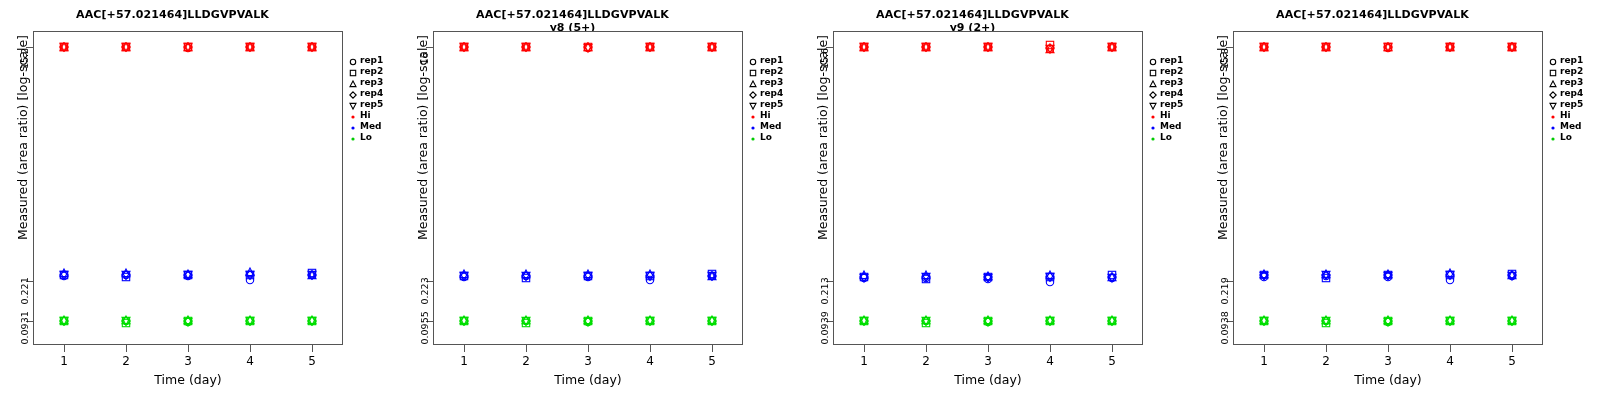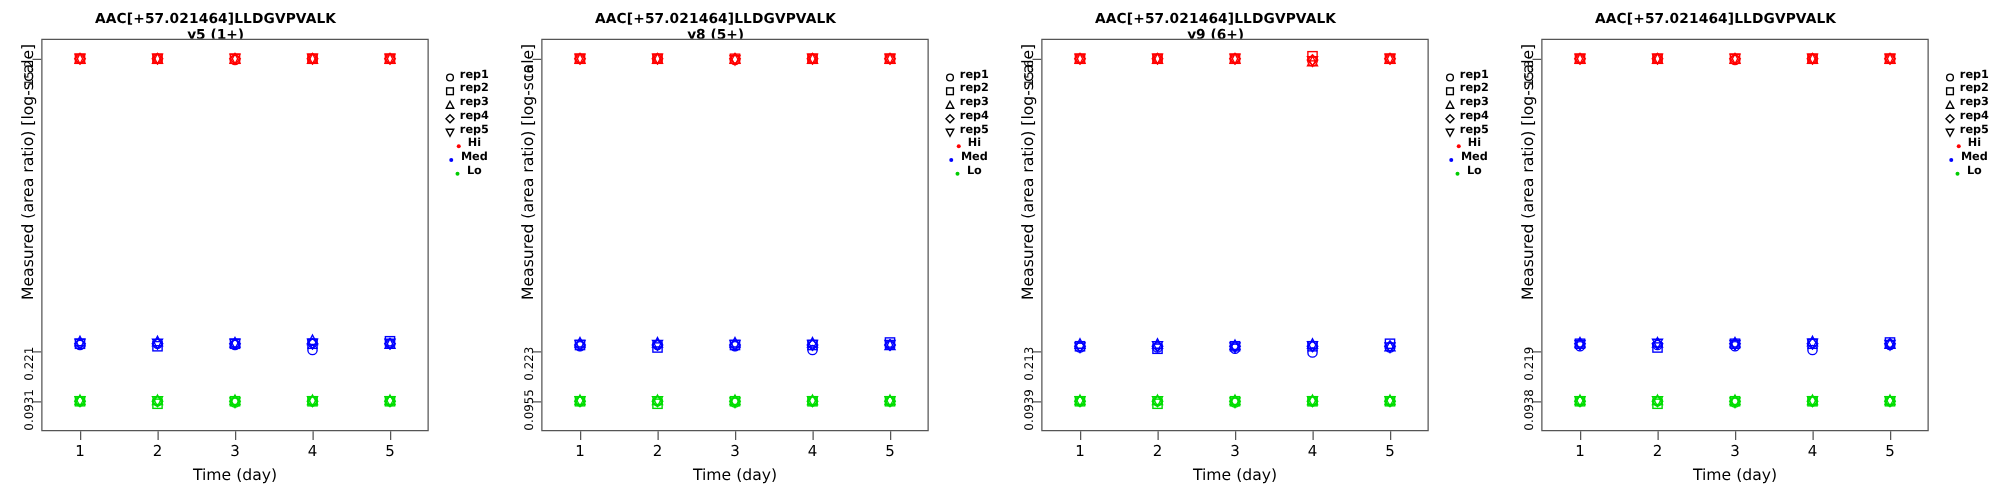--- a/index.html
+++ b/index.html
@@ -125,21 +125,20 @@
     width: 20px;
     white-space: nowrap;
   }
 
   
   .legend {
     position: absolute;
     left: 347px;
     top: 54px;
     width: 52px;
-    text-align: center;
   }
   .legend-row {
     position: relative;
     height: 11px;
     line-height: 11px;
     white-space: nowrap;
   }
   .legend-glyph {
     display: inline-block;
     width: 11px;
@@ -165,21 +164,20 @@
     height: 0;
   }
   .pt svg { position: absolute; left: -5px; top: -5px; }
 </style>
 </head>
 <body>
 
 <div class="figure" id="figure">
     <div class="panel panel-0">
       <div class="title-main">AAC[+57.021464]LLDGVPVALK</div>
-      <div class="title-sub">y5 (1+)</div>
       <div class="ylab">Measured (area ratio) [log-scale]</div>
       <div class="xlab">Time (day)</div>
       <div class="plot-frame"></div>
       <div class="ytick-mark" style="top: 47px;"></div>
       <div class="ytick-label" style="left: 0px; top: 41px; width: 24px; right: auto; transform-origin: 100% 50%;">15.2</div>
       <div class="ytick-mark" style="top: 281px;"></div>
       <div class="ytick-label" style="left: 0px; top: 275px; width: 24px; right: auto; transform-origin: 100% 50%;">0.221</div>
       <div class="ytick-mark" style="top: 321px;"></div>
       <div class="ytick-label" style="left: 0px; top: 315px; width: 24px; right: auto; transform-origin: 100% 50%;">0.0931</div>
       <div class="xtick-mark" style="left: 64px;"></div>
@@ -1017,21 +1015,21 @@
         <div class="legend-row"><span class="legend-glyph"><svg class="mk" width="8" height="8" viewBox="0 0 8 8" style="display: inline-block;">
               <circle cx="4" cy="4" r="1.6" fill="#0000ff" stroke="none"></circle>
             </svg></span><span class="legend-text">Med</span></div>
         <div class="legend-row"><span class="legend-glyph"><svg class="mk" width="8" height="8" viewBox="0 0 8 8" style="display: inline-block;">
               <circle cx="4" cy="4" r="1.6" fill="#00cc00" stroke="none"></circle>
             </svg></span><span class="legend-text">Lo</span></div>
       </div>
     </div>
     <div class="panel panel-2">
       <div class="title-main">AAC[+57.021464]LLDGVPVALK</div>
-      <div class="title-sub">y9 (6+)</div>
+      <div class="title-sub">y9 (2+)</div>
       <div class="ylab">Measured (area ratio) [log-scale]</div>
       <div class="xlab">Time (day)</div>
       <div class="plot-frame"></div>
       <div class="ytick-mark" style="top: 47px;"></div>
       <div class="ytick-label" style="left: 0px; top: 41px; width: 24px; right: auto; transform-origin: 100% 50%;">15.6</div>
       <div class="ytick-mark" style="top: 281px;"></div>
       <div class="ytick-label" style="left: 0px; top: 275px; width: 24px; right: auto; transform-origin: 100% 50%;">0.213</div>
       <div class="ytick-mark" style="top: 321px;"></div>
       <div class="ytick-label" style="left: 0px; top: 315px; width: 24px; right: auto; transform-origin: 100% 50%;">0.0939</div>
       <div class="xtick-mark" style="left: 64px;"></div>

